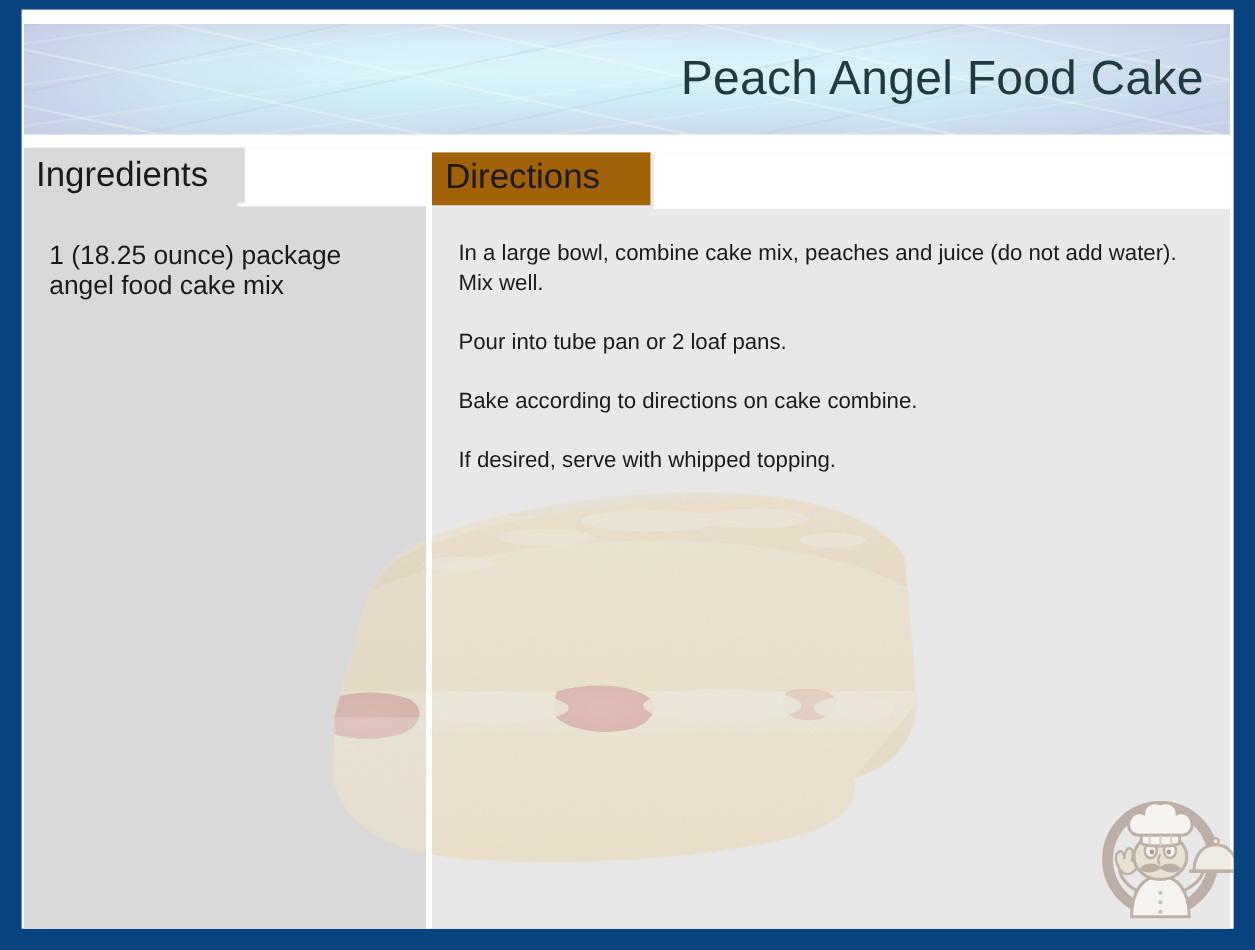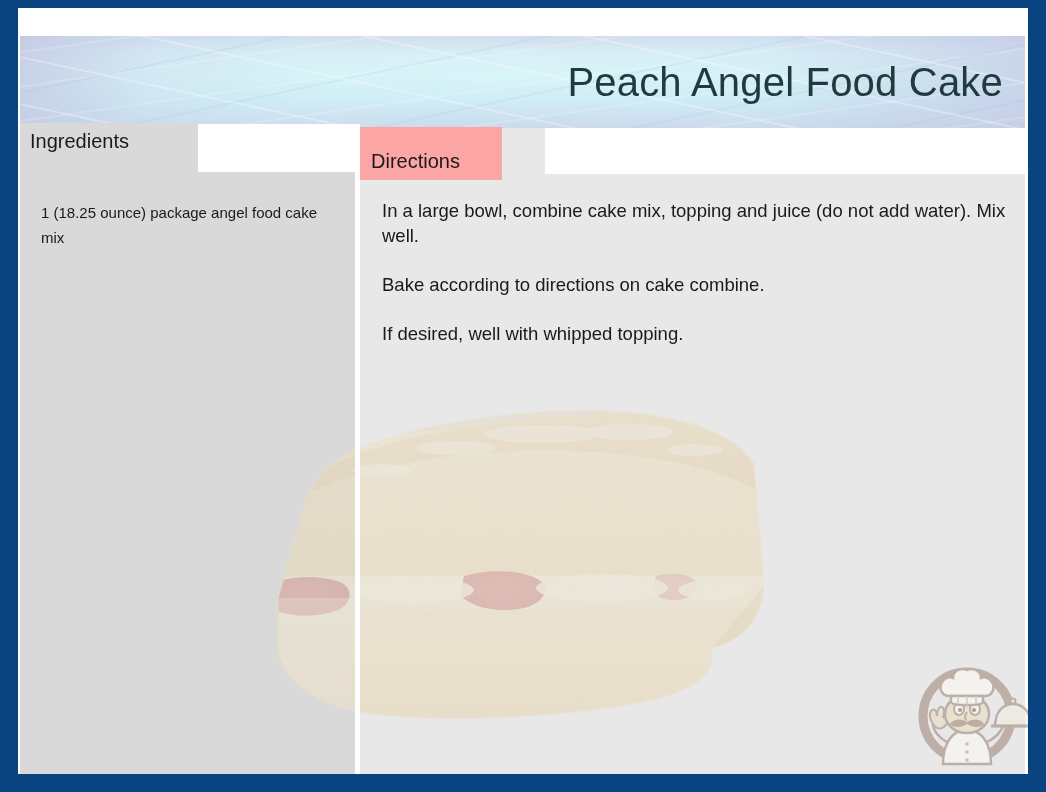--- a/index.html
+++ b/index.html
@@ -28,21 +28,21 @@
     width: 1010px;
     height: 766px;
     background: #ffffff;
     overflow: hidden;
   }
 
   
   #header-banner {
     position: absolute;
     left: 2px;
-    top: 28px;
+    top: 12px;
     width: 1005px;
     height: 92px;
     background:
       linear-gradient(100deg,
         rgba(196,202,228,0.85) 0%,
         rgba(206,226,240,0.55) 14%,
         rgba(214,244,248,0.30) 30%,
         rgba(219,247,250,0.18) 52%,
         rgba(210,235,246,0.35) 74%,
         rgba(197,205,230,0.80) 100%),
@@ -109,29 +109,29 @@
     background: #e8e8e8;
   }
 
   .section-heading {
     position: absolute;
     top: -1px;
     left: 0;
     display: inline-block;
     background: #d9d9d9;
     color: #1a1a1a;
-    font-size: 20px;
+    font-size: 29px;
     font-weight: 400;
     padding: 8px 30px 8px 10px;
     line-height: 1.05;
     white-space: nowrap;
   }
   #directions-panel .section-heading {
-    background: #fca5a5;
-    padding: 24px 42px 8px 12px;
+    background: #a16207;
+    padding: 6px 42px 8px 12px;
   }
   
   .heading-notch {
     position: absolute;
     top: 0;
     height: 48px;
     background: #ffffff;
   }
   #ingredients-notch {
     left: 178px;
@@ -142,21 +142,21 @@
     right: 0;
     height: 46px;
   }
 
   
   #ingredients-list {
     position: absolute;
     left: 21px;
     top: 76px;
     width: 300px;
-    font-size: 15px;
+    font-size: 22px;
     line-height: 25px;
     color: #1a1a1a;
   }
   #ingredients-list .ingredient-item {
     margin: 0;
   }
 
   #directions-steps {
     position: absolute;
     left: 23px;
@@ -223,23 +223,24 @@
       <div class="section-heading">Ingredients</div>
       <div id="ingredients-list">
         <p class="ingredient-item">1 (18.25 ounce) package angel food cake mix</p>
       </div>
     </div>
 
     <div id="directions-panel">
       <div class="heading-notch" id="directions-notch"></div>
       <div class="section-heading">Directions</div>
       <div id="directions-steps">
-        <p class="direction-step">In a large bowl, combine cake mix, topping and juice (do not add water). Mix well.</p>
+        <p class="direction-step">In a large bowl, combine cake mix, peaches and juice (do not add water). Mix well.</p>
+        <p class="direction-step">Pour into tube pan or 2 loaf pans.</p>
         <p class="direction-step">Bake according to directions on cake combine.</p>
-        <p class="direction-step">If desired, well with whipped topping.</p>
+        <p class="direction-step">If desired, serve with whipped topping.</p>
       </div>
     </div>
 
     <div id="cake-photo">
       <svg viewBox="0 0 546 352" xmlns="http://www.w3.org/2000/svg">
         <defs>
           <linearGradient id="topCrust" x1="0" y1="0" x2="0.25" y2="1">
             <stop offset="0%" stop-color="#f3e2c8"></stop>
             <stop offset="45%" stop-color="#eddcbe"></stop>
             <stop offset="100%" stop-color="#e8d2ad"></stop>

